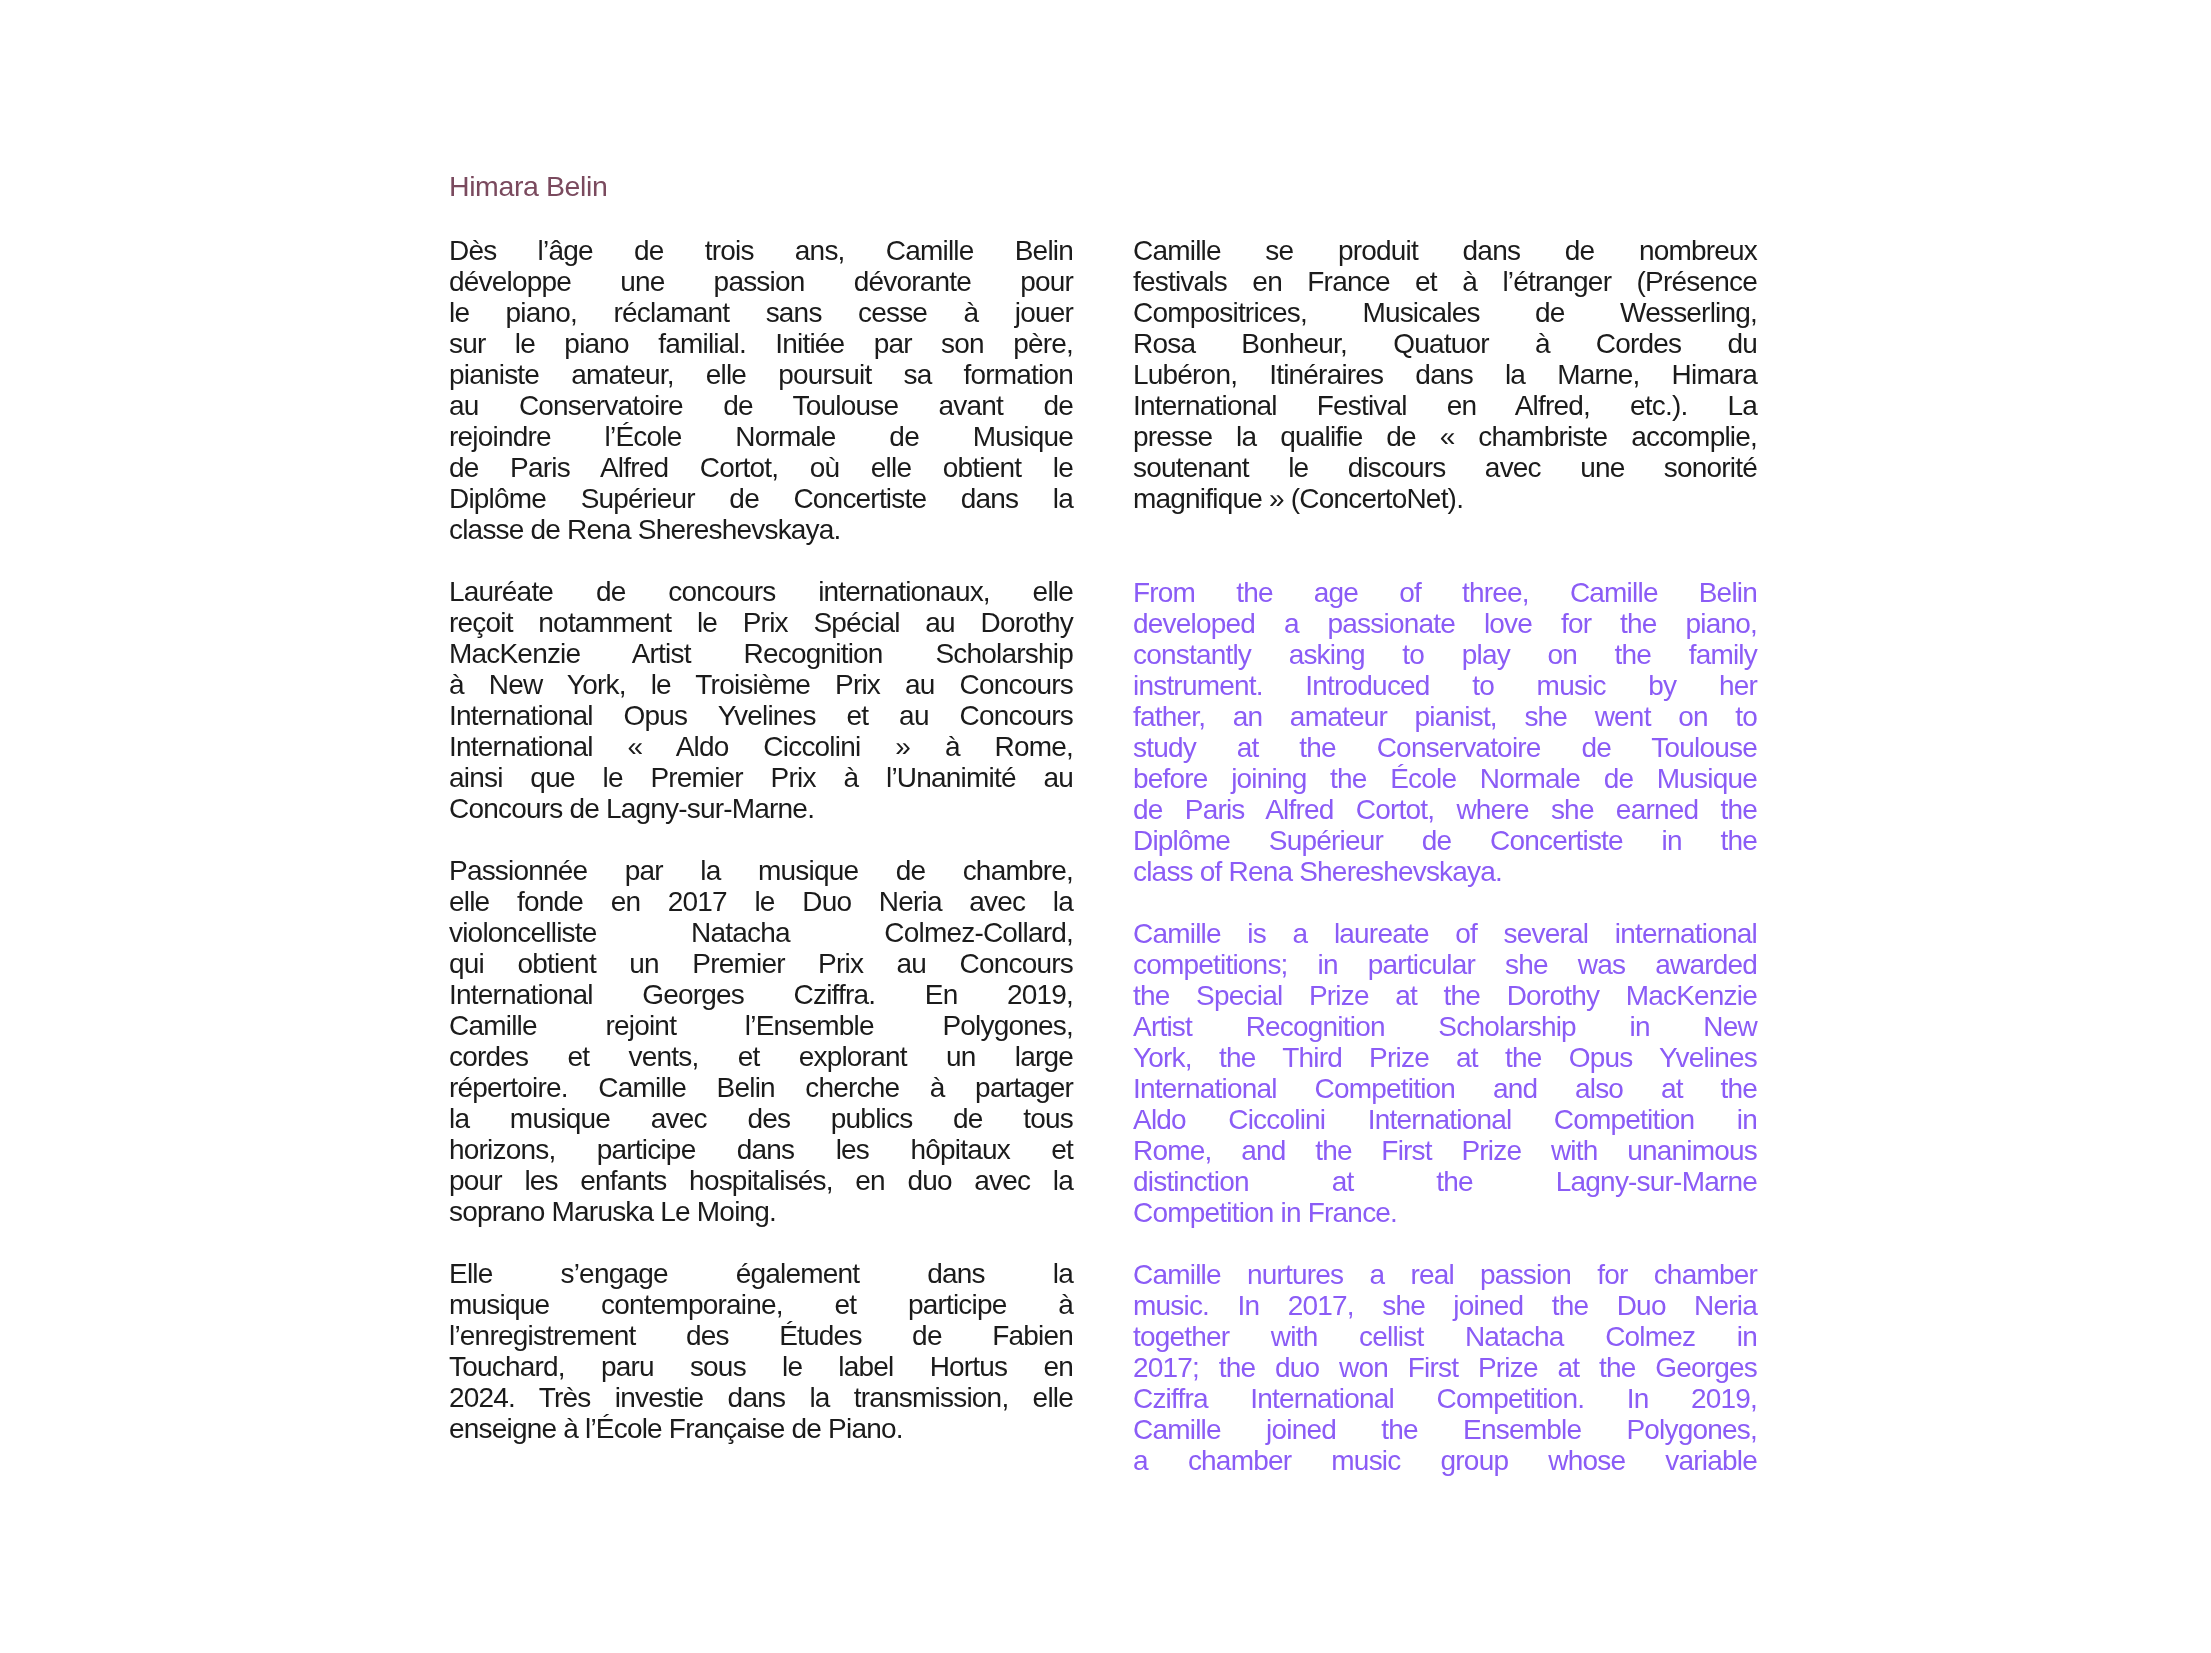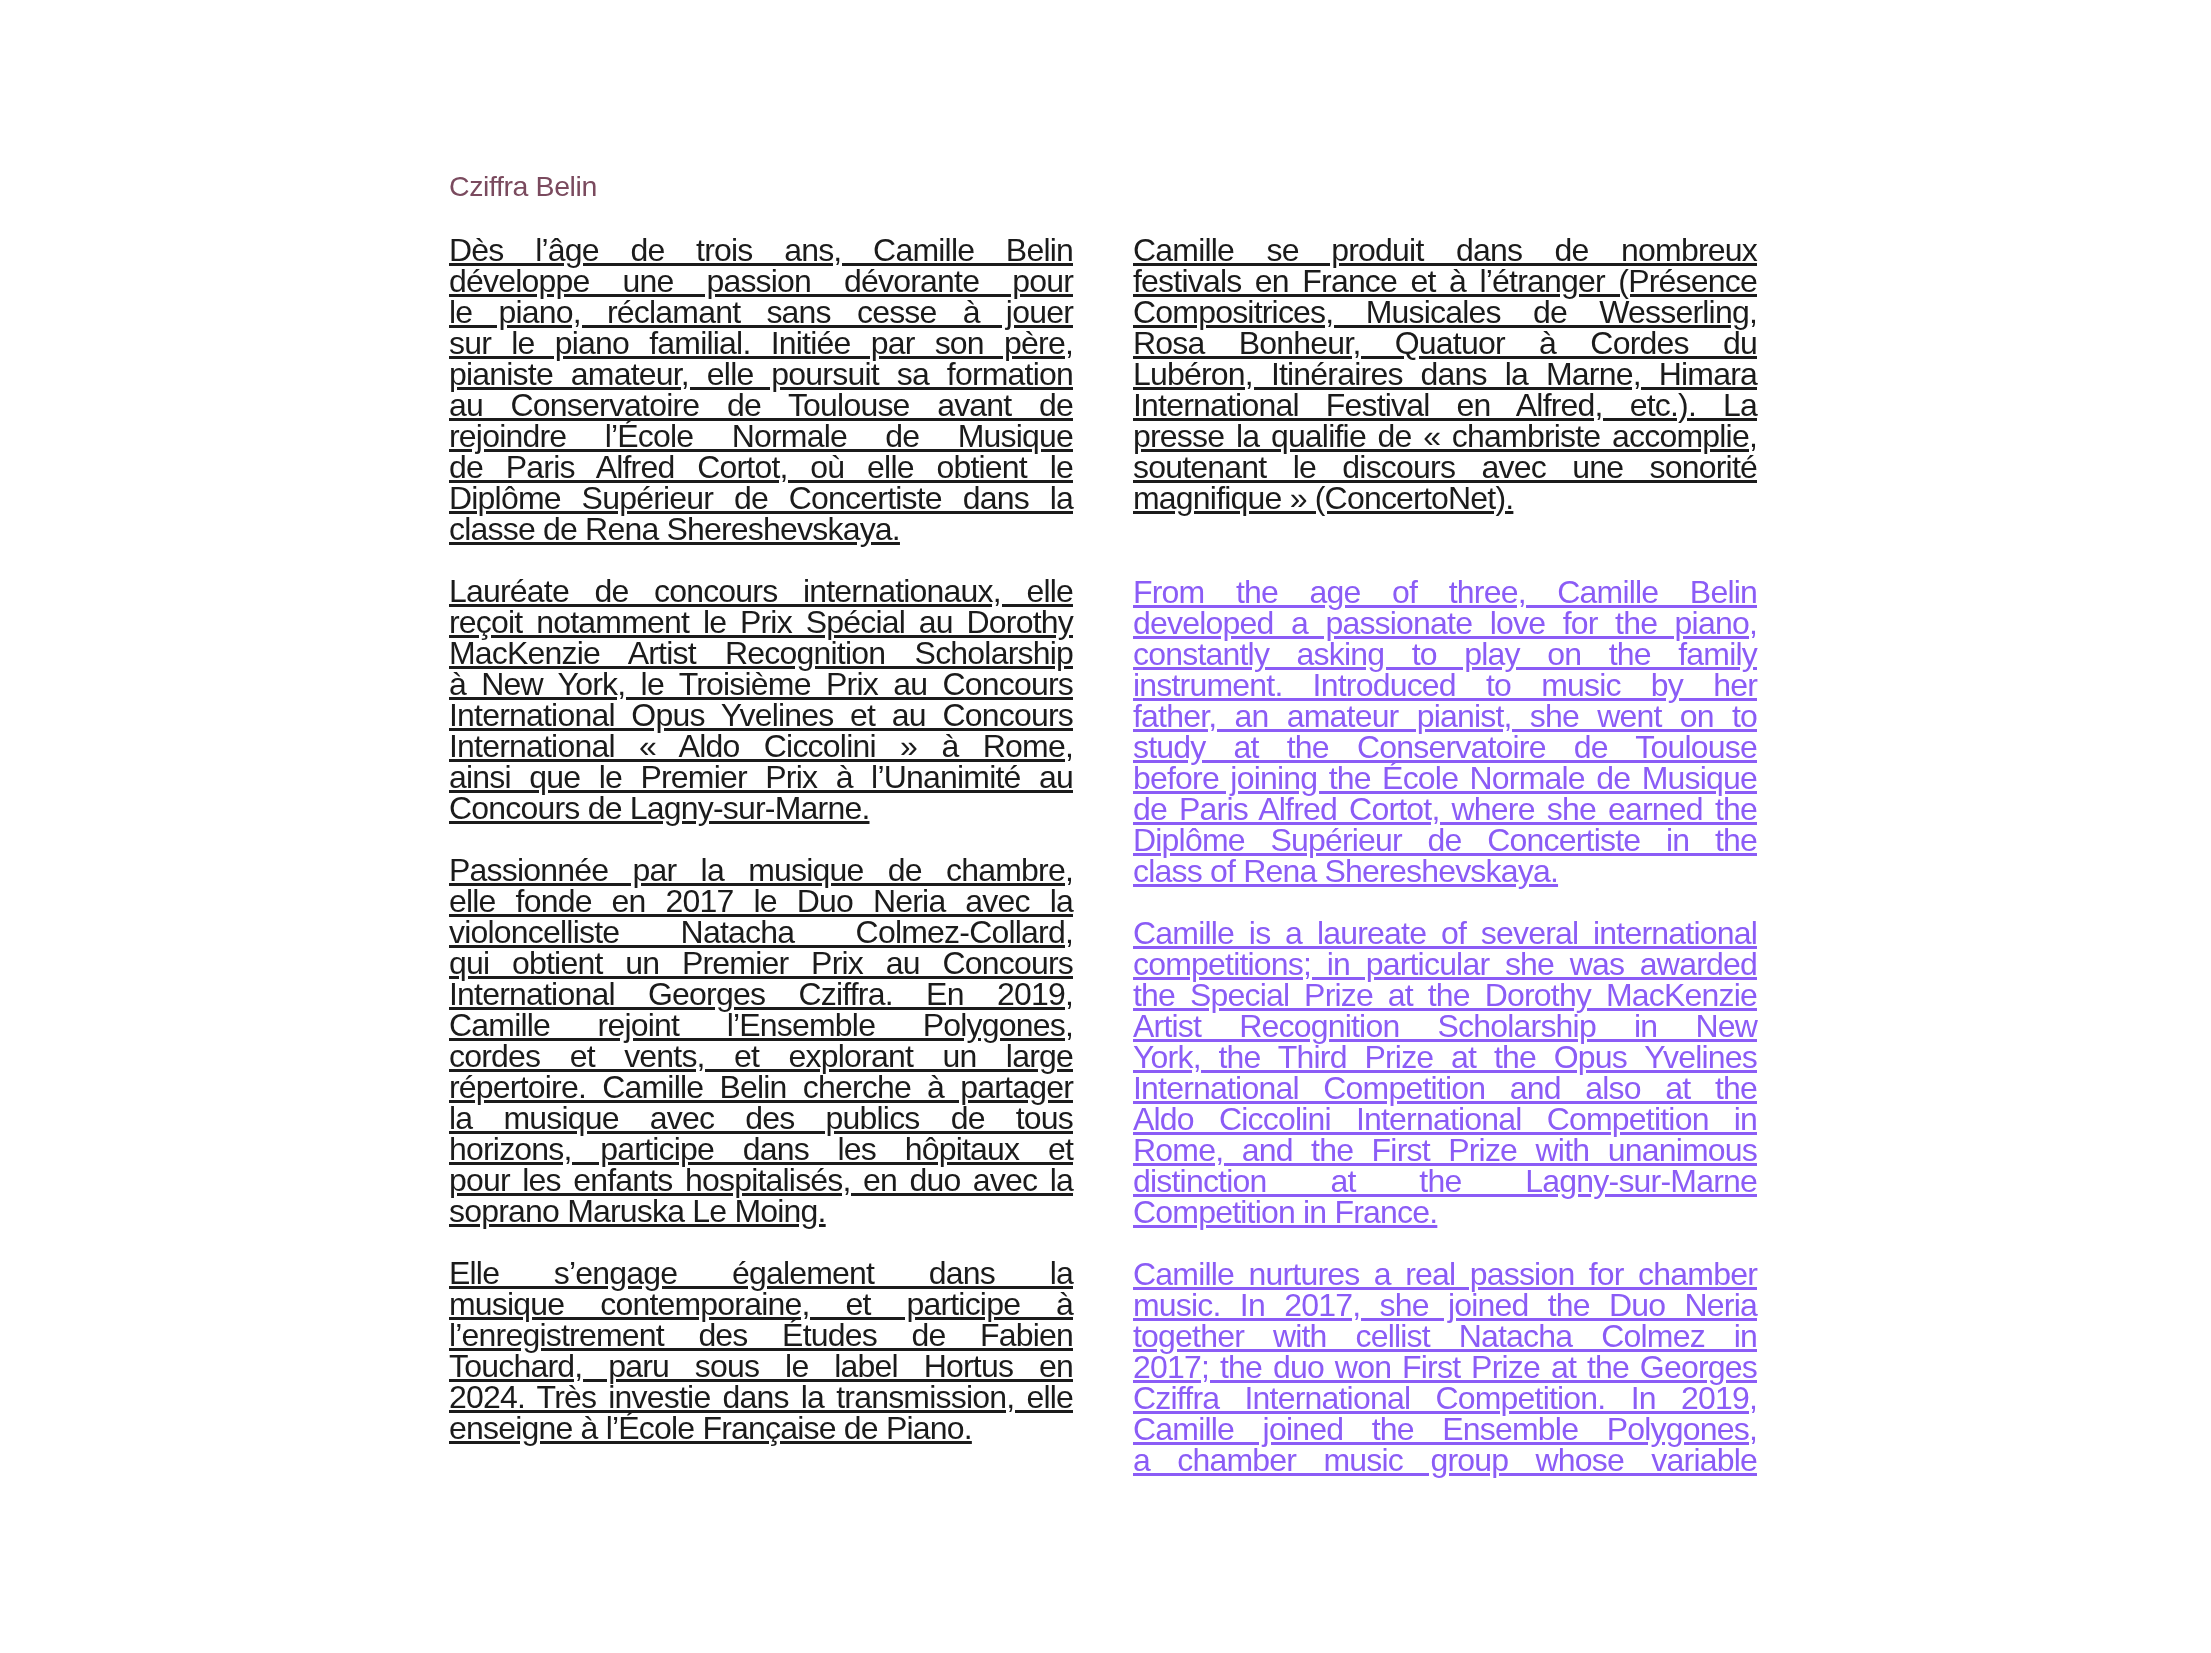--- a/index.html
+++ b/index.html
@@ -34,25 +34,24 @@
   }
   .column {
     position: absolute;
     top: 235px;
     width: 624px;
   }
   .col-left { left: 449px; }
   .col-right { left: 1133px; }
   .para {
     margin: 0 0 31px 0;
-    font-size: 32px;
+    font-size: 28px;
     line-height: 31px;
     letter-spacing: -0.8px;
     word-spacing: 0px;
-    text-decoration: underline;
   }
   .para.extra-gap { margin-bottom: 63px; }
   .para.fr { color: #1b1b1b; }
   .para.en { color: #8b5cf6; }
   .line {
     display: block;
     white-space: nowrap;
     text-align: justify;
     text-align-last: justify;
     height: 31px;
@@ -60,21 +59,21 @@
   }
   .line.last {
     text-align: left;
     text-align-last: left;
   }
 </style>
 </head>
 <body>
 
 <div class="page">
-  <h1 class="title">Cziffra Belin</h1>
+  <h1 class="title">Himara Belin</h1>
 
   <div class="column col-left">
     <p class="para fr">
         <span class="line">Dès l’âge de trois ans, Camille Belin</span>
         <span class="line">développe une passion dévorante pour</span>
         <span class="line">le piano, réclamant sans cesse à jouer</span>
         <span class="line">sur le piano familial. Initiée par son père,</span>
         <span class="line">pianiste amateur, elle poursuit sa formation</span>
         <span class="line">au Conservatoire de Toulouse avant de</span>
         <span class="line">rejoindre l’École Normale de Musique</span>

